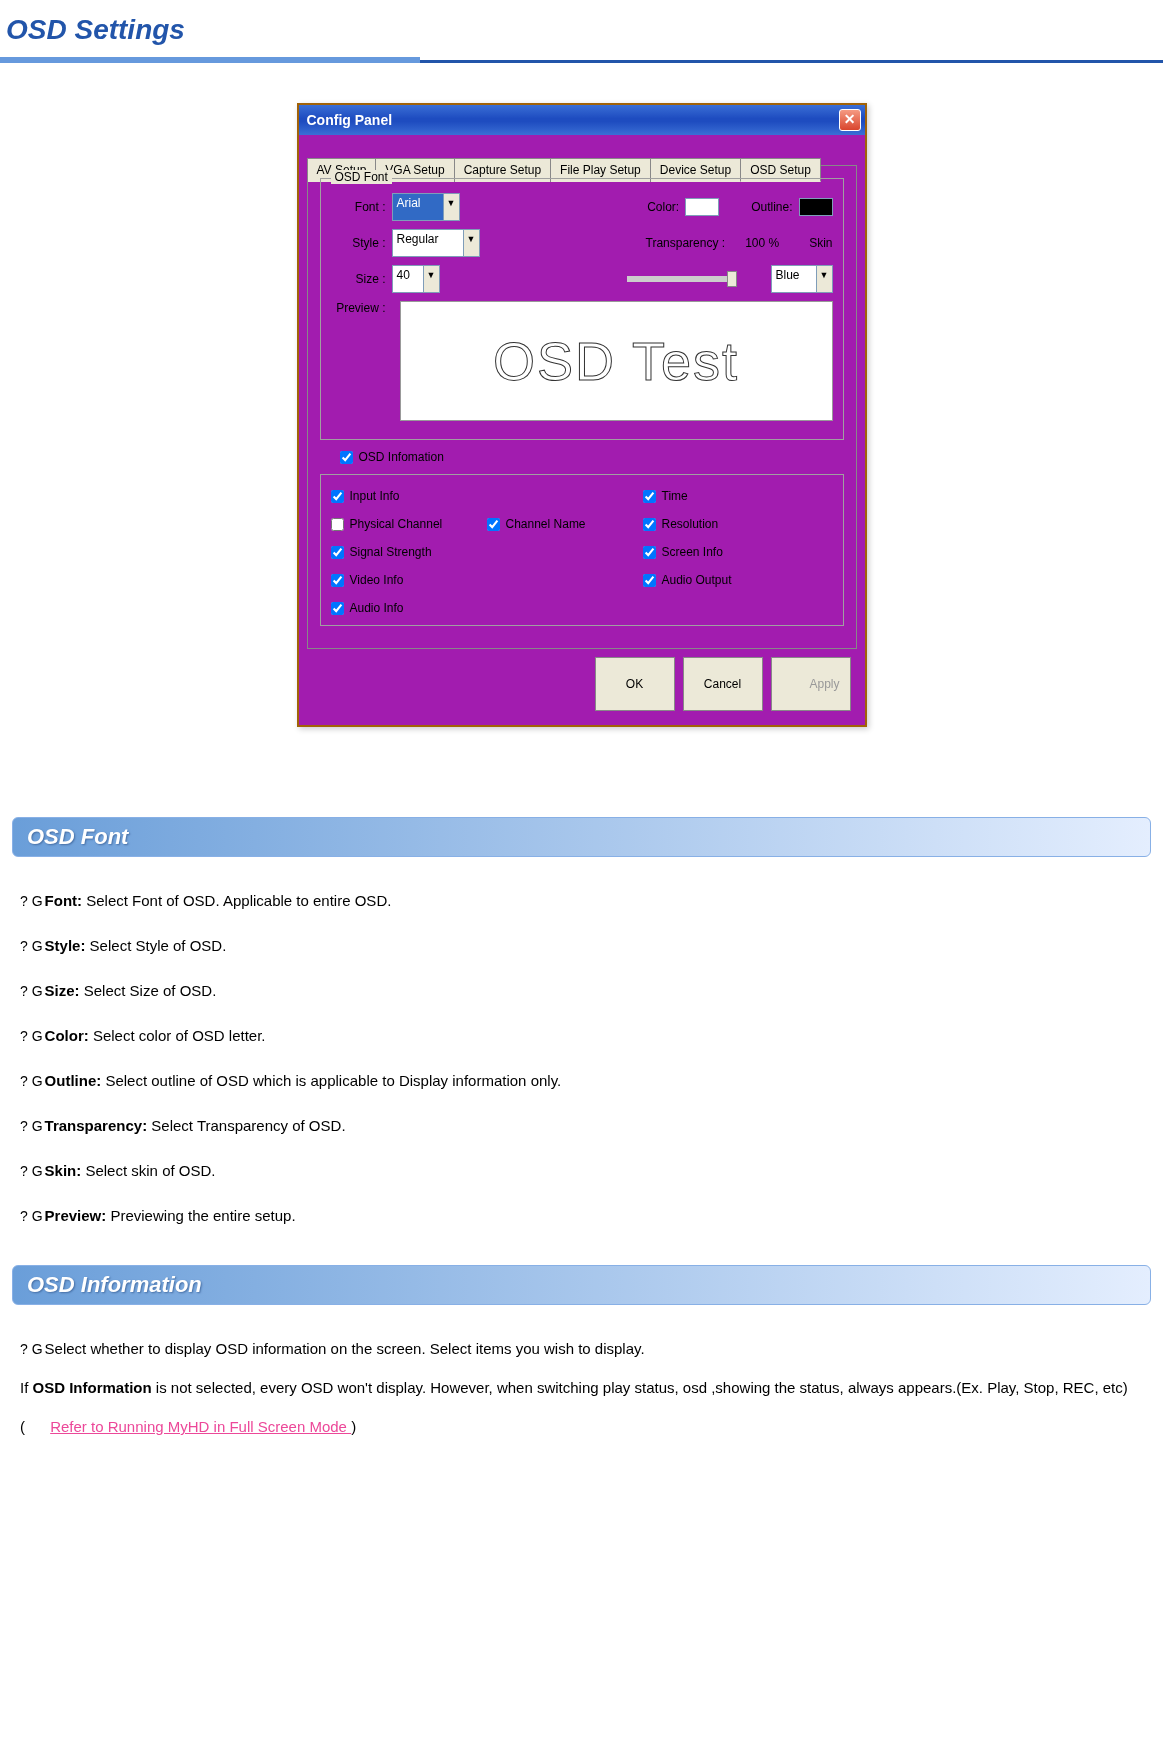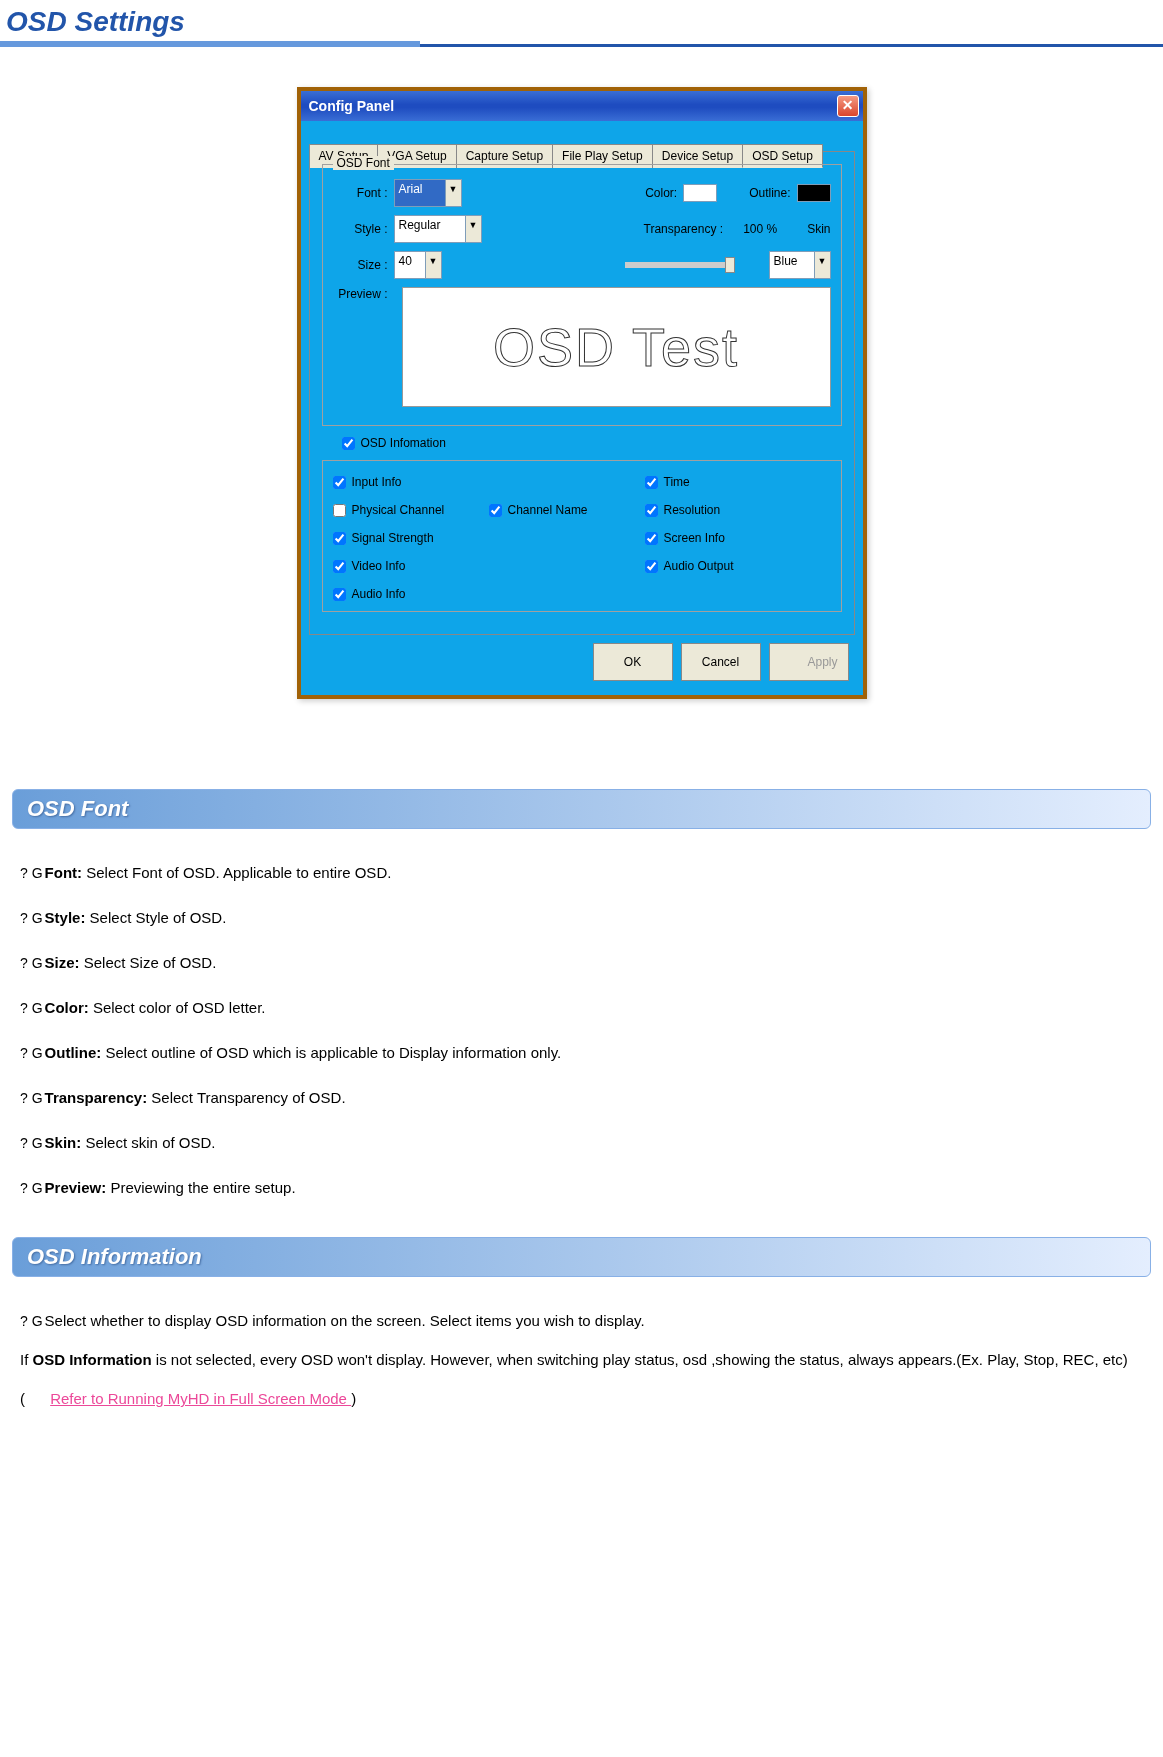--- a/index.html
+++ b/index.html
@@ -7,43 +7,43 @@
   font-family: Arial, sans-serif;
   background: #fff;
   width: 1163px;
   padding: 0;
 }
 .page-header {
   color: #2255aa;
   font-size: 28px;
   font-weight: bold;
   font-style: italic;
-  padding: 6px 6px;
+  padding: 14px 6px;
   border-bottom: 3px solid #2255aa;
   position: relative;
 }
 .page-header::after {
   content: "";
   display: block;
   position: absolute;
   bottom: -3px;
   left: 0;
   width: 420px;
   height: 6px;
   background: #6699dd;
 }
 .dialog-wrap {
   display: flex;
   justify-content: center;
   padding: 40px 0 60px 0;
 }
 .dialog {
   width: 570px;
-  border: 4px solid #a16207;
-  background: #0ea5e9;
+  border: 2px solid #a16207;
+  background: #a21caf;
   box-shadow: 2px 2px 6px rgba(0,0,0,.2);
 }
 .titlebar {
   background: linear-gradient(to bottom, #3a6ed5 0%, #1e4cc0 45%, #1e4cc0 55%, #3a6ed5 100%);
   color: #fff;
   height: 30px;
   display: flex;
   align-items: center;
   padding: 0 4px 0 8px;
   font-weight: bold;
@@ -156,21 +156,21 @@
   color: #fff;
   -webkit-text-stroke: 1px #333;
   font-family: Arial, sans-serif;
   letter-spacing: 2px;
 }
 .check-row { display: flex; align-items: center; gap: 6px; font-size: 12px; margin-bottom: 10px; }
 .check-item { display: flex; align-items: center; gap: 6px; }
 .btn-row { display: flex; justify-content: flex-end; gap: 8px; padding: 8px 6px 4px 0; }
 .winbtn {
   min-width: 80px;
-  padding: 11px 10px;
+  padding: 19px 10px;
   background: #ece9d8;
   border: 1px solid #888;
   font-size: 12px;
   cursor: pointer;
 }
 .winbtn[disabled] {
   color: #999;
   cursor: default;
   text-align: right;
 }

